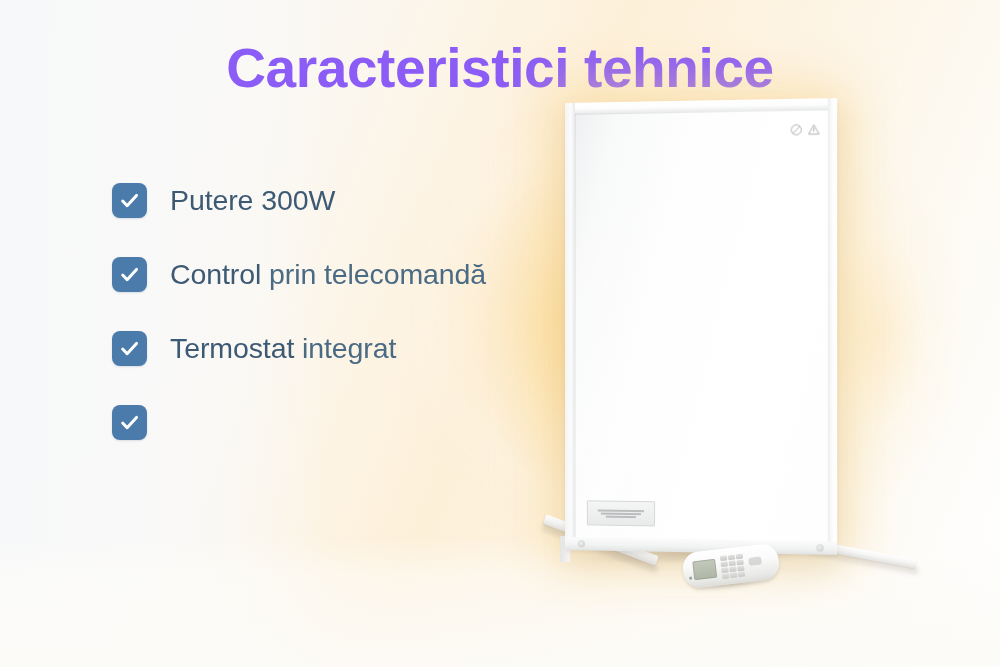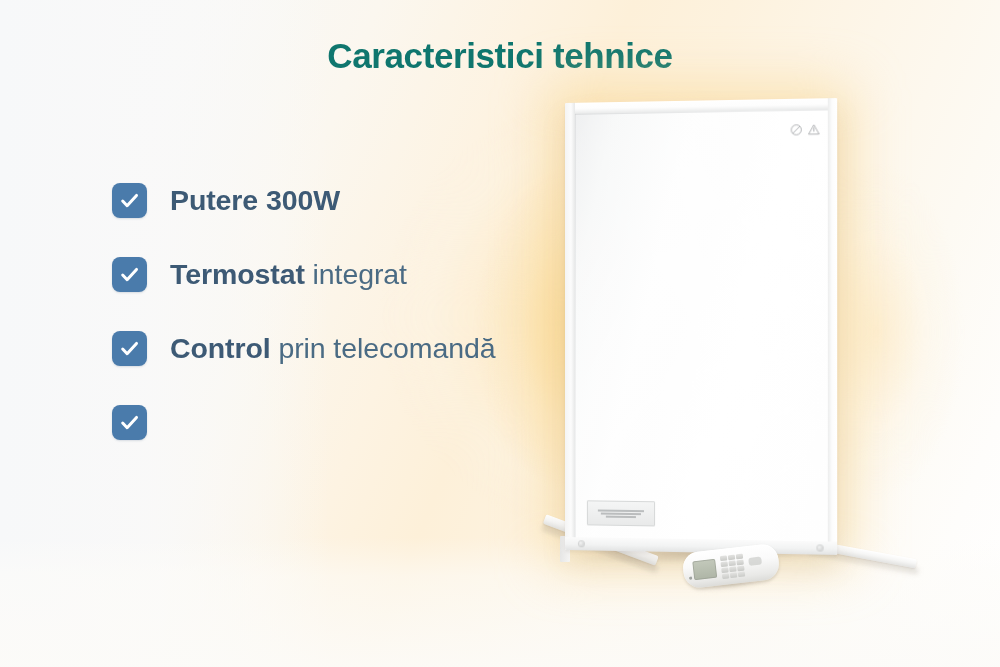--- a/index.html
+++ b/index.html
@@ -100,24 +100,24 @@
         rgba(255,255,255,0) 100%);
   }
 
   
   .title {
     position: absolute;
     left: 0;
     right: 0;
     top: 36px;
     text-align: center;
-    font-size: 35px;
+    font-size: 55px;
     font-weight: bold;
     letter-spacing: -0.4px;
-    color: #0f766e;
+    color: #8b5cf6;
   }
 
   
   .features {
     position: absolute;
     left: 112px;
     top: 163px;
     width: 480px;
   }
   .feature {
@@ -139,21 +139,21 @@
   .checkbox svg {
     display: block;
   }
   .feature-text {
     margin-left: 23px;
     font-size: 28.5px;
     color: #3d5a75;
     white-space: nowrap;
     letter-spacing: -0.1px;
   }
-  .feature-text .b { font-weight: bold; }
+  .feature-text .b { font-weight: normal; }
   .feature-text .n { font-weight: normal; color: #4a6b84; }
 
   
   .heater {
     position: absolute;
     left: 0;
     top: 0;
     width: 1000px;
     height: 667px;
     pointer-events: none;
@@ -458,30 +458,30 @@
       </span>
       <span class="feature-text"><span class="b">Putere 300W</span><span class="n"></span></span>
     </div>
 
     <div class="feature">
       <span class="checkbox">
         <svg width="21" height="21" viewBox="0 0 24 24" aria-hidden="true">
           <path d="M4.2 12.6 L9.3 18.0 L20.0 6.2" fill="none" stroke="#ffffff" stroke-width="3.4" stroke-linecap="round" stroke-linejoin="round"></path>
         </svg>
       </span>
-      <span class="feature-text"><span class="b">Termostat</span><span class="n"> integrat</span></span>
+      <span class="feature-text"><span class="b">Control</span><span class="n"> prin telecomandă</span></span>
     </div>
 
     <div class="feature">
       <span class="checkbox">
         <svg width="21" height="21" viewBox="0 0 24 24" aria-hidden="true">
           <path d="M4.2 12.6 L9.3 18.0 L20.0 6.2" fill="none" stroke="#ffffff" stroke-width="3.4" stroke-linecap="round" stroke-linejoin="round"></path>
         </svg>
       </span>
-      <span class="feature-text"><span class="b">Control</span><span class="n"> prin telecomandă</span></span>
+      <span class="feature-text"><span class="b">Termostat</span><span class="n"> integrat</span></span>
     </div>
 
     <div class="feature">
       <span class="checkbox">
         <svg width="21" height="21" viewBox="0 0 24 24" aria-hidden="true">
           <path d="M4.2 12.6 L9.3 18.0 L20.0 6.2" fill="none" stroke="#ffffff" stroke-width="3.4" stroke-linecap="round" stroke-linejoin="round"></path>
         </svg>
       </span>
     </div>
 

